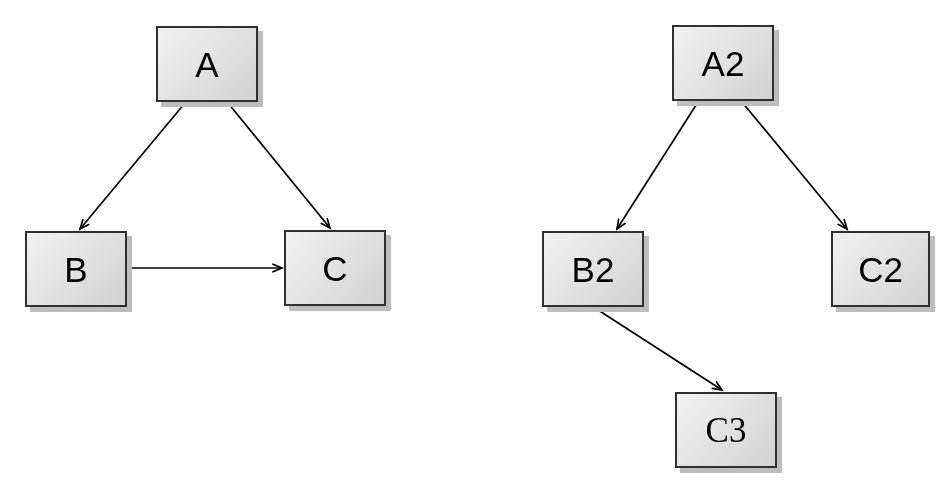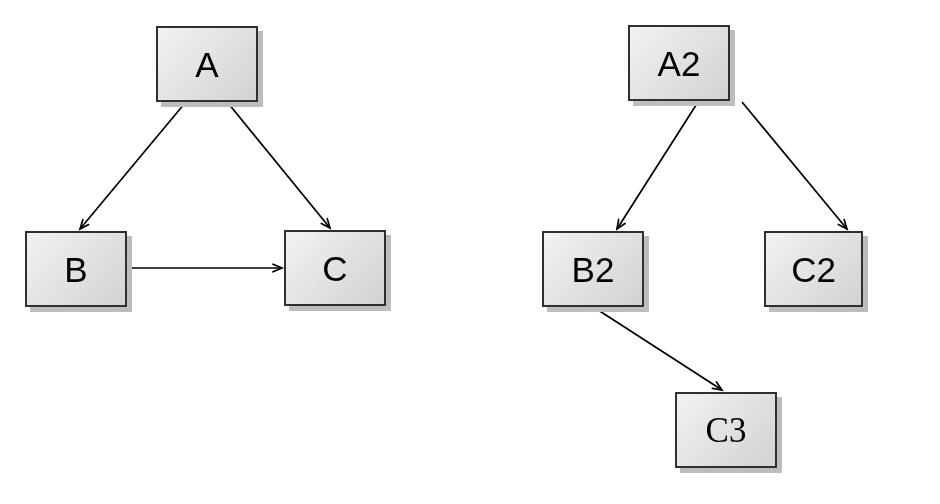--- a/index.html
+++ b/index.html
@@ -69,26 +69,26 @@
   <div class="nodes-layer">
       <div class="node" style="left: 156px; top: 26px; width: 102px; height: 76px;">
         <span class="node-label">A</span>
       </div>
       <div class="node" style="left: 25px; top: 231px; width: 102px; height: 76px;">
         <span class="node-label">B</span>
       </div>
       <div class="node" style="left: 284px; top: 230px; width: 102px; height: 76px;">
         <span class="node-label">C</span>
       </div>
-      <div class="node" style="left: 628px; top: 25px; width: 102px; height: 76px;">
+      <div class="node" style="left: 672px; top: 25px; width: 102px; height: 76px;">
         <span class="node-label">A2</span>
       </div>
       <div class="node" style="left: 542px; top: 231px; width: 102px; height: 76px;">
         <span class="node-label">B2</span>
       </div>
-      <div class="node" style="left: 764px; top: 231px; width: 99px; height: 76px;">
+      <div class="node" style="left: 831px; top: 231px; width: 99px; height: 76px;">
         <span class="node-label">C2</span>
       </div>
       <div class="node" style="left: 675px; top: 392px; width: 102px; height: 76px; font-family: Liberation Serif, serif;">
         <span class="node-label">C3</span>
       </div>
     </div>
 </div>
 
 </body></html>

